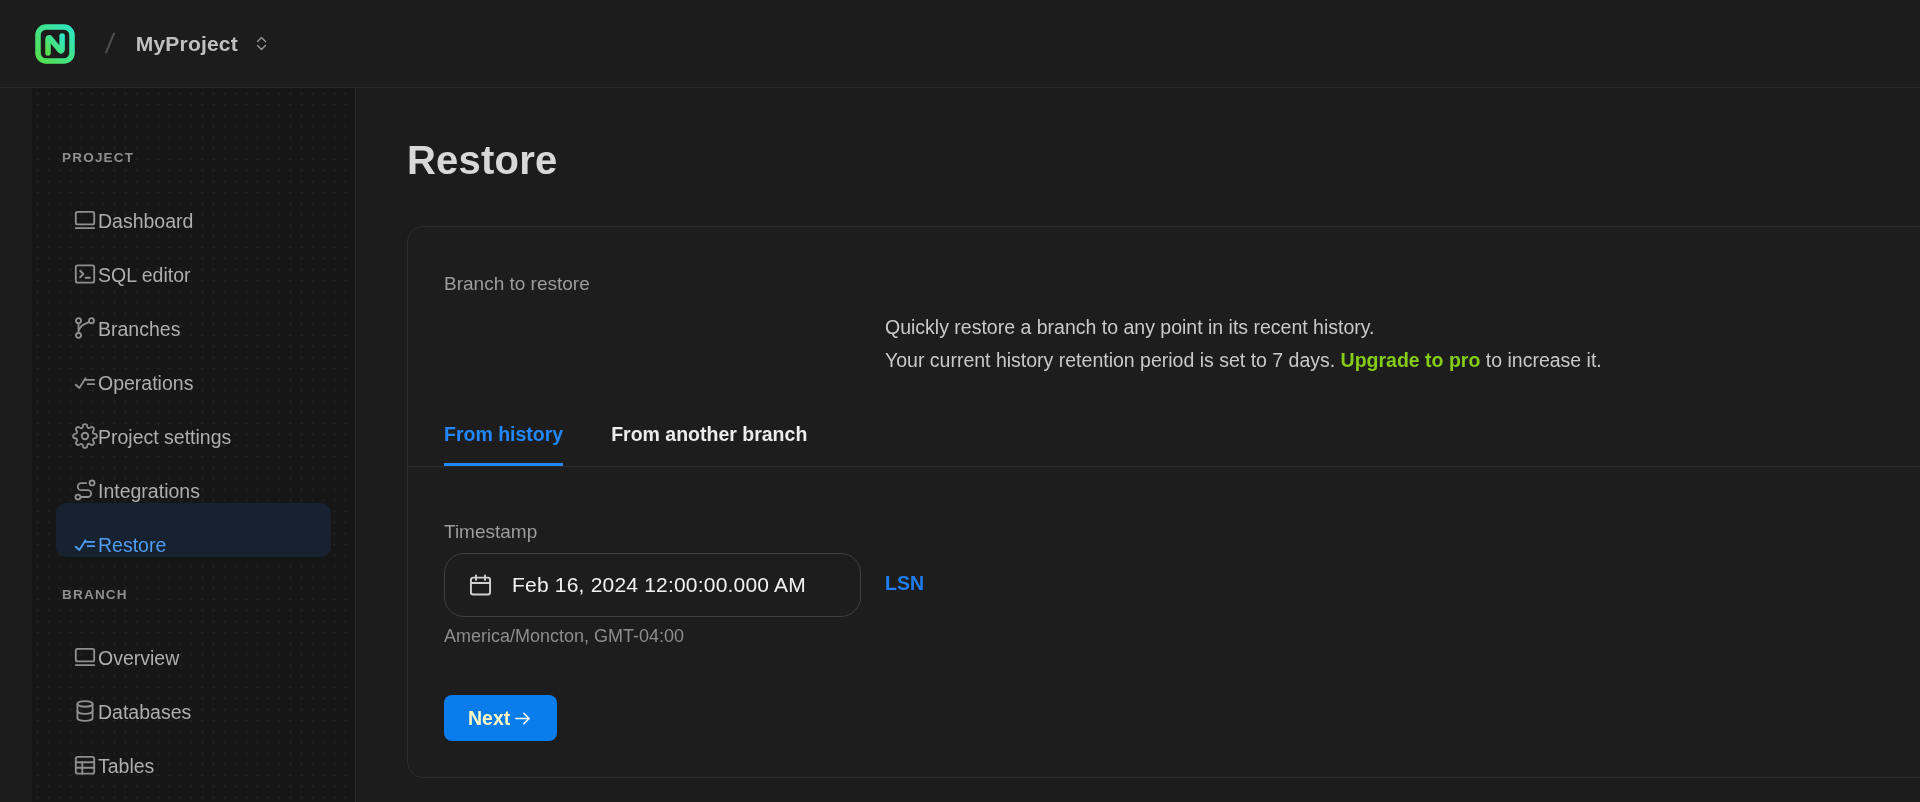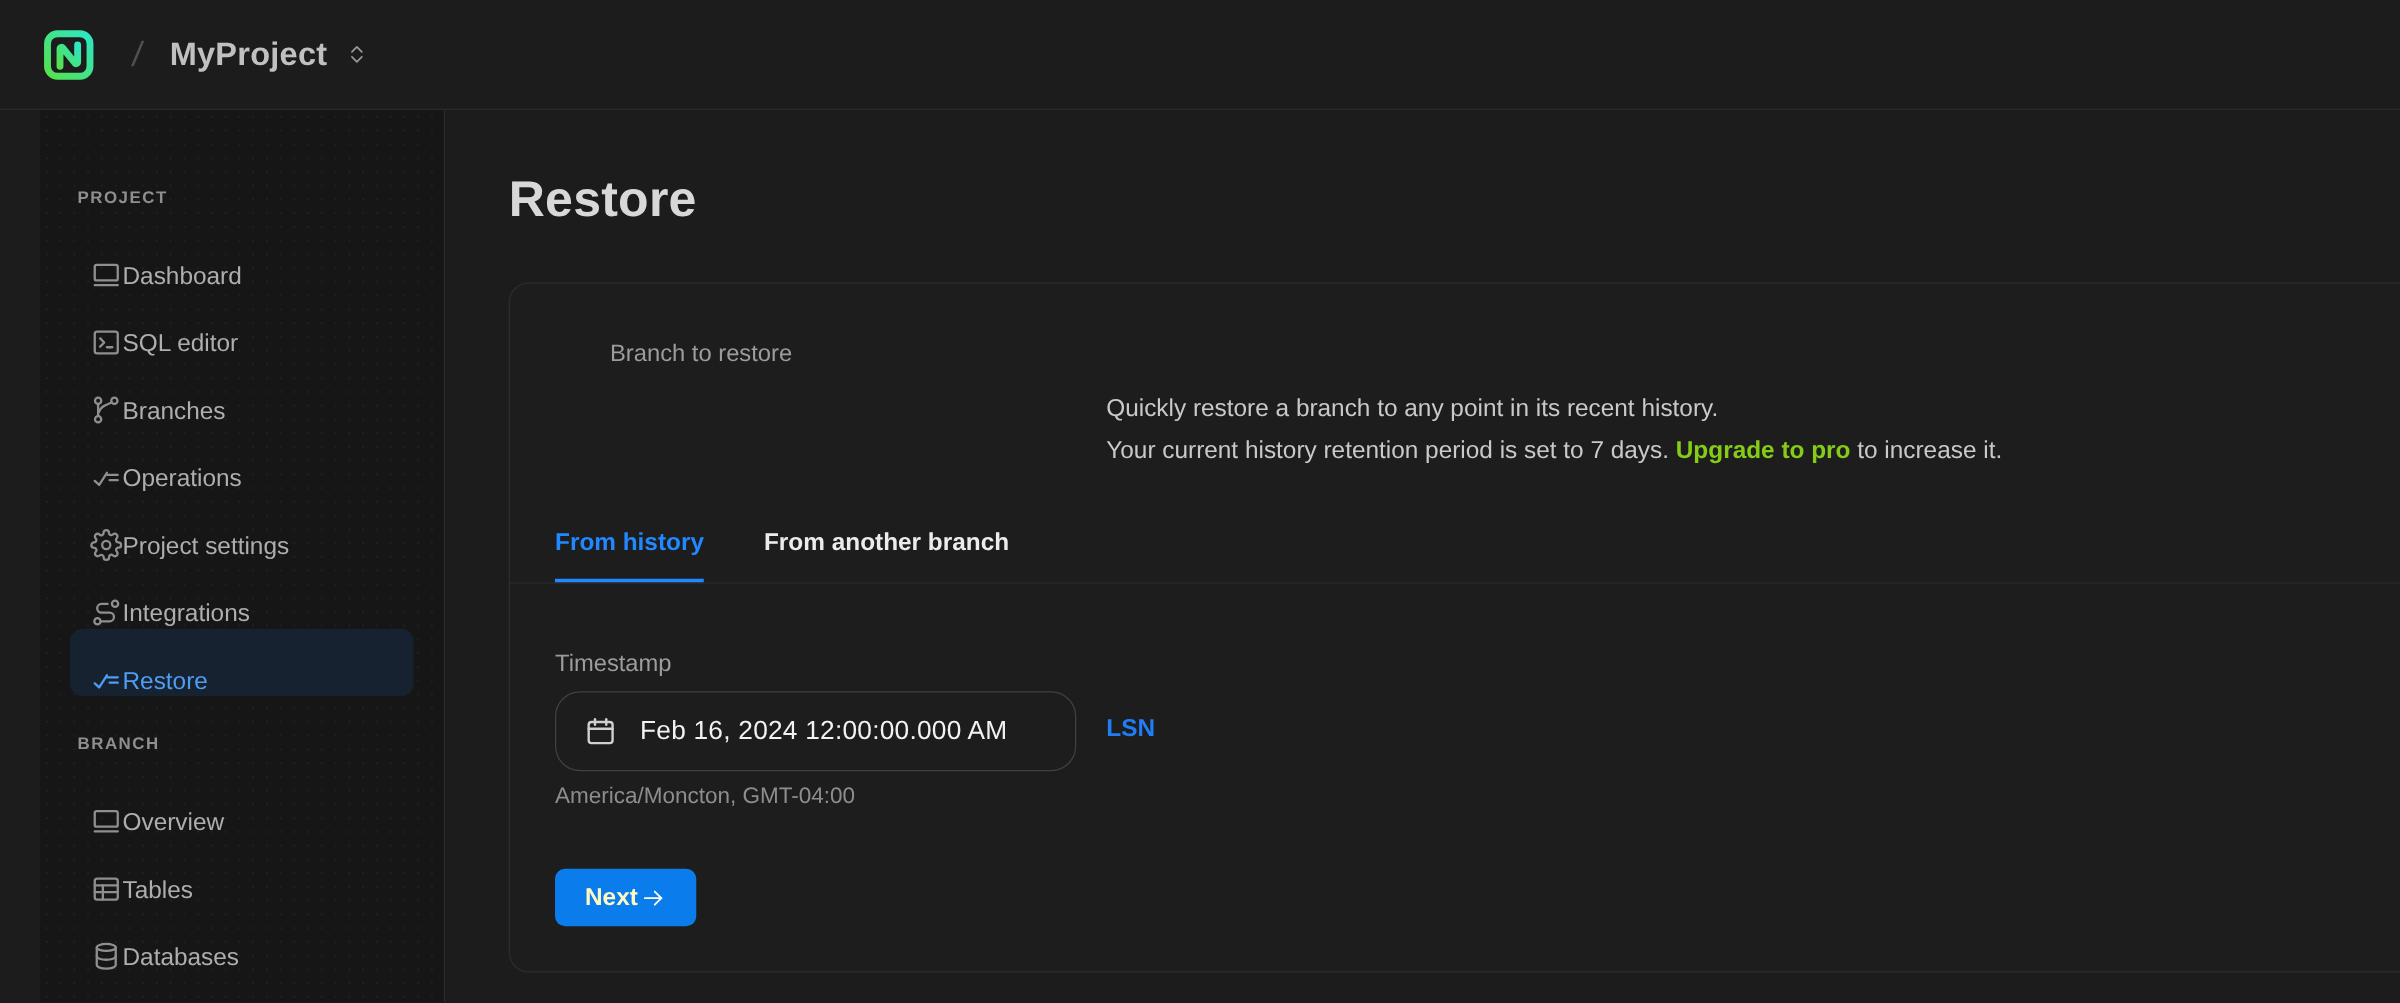--- a/index.html
+++ b/index.html
@@ -13,21 +13,21 @@
   .ic { stroke:currentColor; fill:none; stroke-width:1.7; stroke-linecap:round; stroke-linejoin:round; }
 
   
   .topbar {
     height:88px; flex:0 0 88px; background:#1c1c1c;
     border-bottom:1px solid #2a2a2a;
     display:flex; align-items:center; padding:0 30px;
   }
   .logo { width:50px; height:50px; cursor:pointer; }
   .crumb-slash { color:#4f4f4f; font-size:28px; font-weight:300; margin:0 22px 0 26px; transform:skewX(-8deg); }
-  .project-name { color:#c0c0c0; font-size:26px; font-weight:700; letter-spacing:.2px; }
+  .project-name { color:#c0c0c0; font-size:21px; font-weight:700; letter-spacing:.2px; }
   .project-switcher { margin-left:14px; color:#9a9a9a; cursor:pointer; }
 
   
   .shell { flex:1; display:flex; min-height:0;padding-left:32px; }
 
   
   .sidebar {
     width:324px; flex:0 0 324px; border-right:1px solid #2a2a2a;
     background-color:#161616;
     background-image:radial-gradient(rgba(255,255,255,.045) 1px, transparent 1.1px);
@@ -55,21 +55,21 @@
   .page-title {
     position:absolute; left:51px; top:50px;
     font-size:40px; font-weight:700; color:#d8d8d8; letter-spacing:.2px;
   }
   .card {
     position:absolute; left:51px; top:138px; right:-30px; height:552px;
     border:1px solid #2d2d2d; border-radius:16px; background:#1d1d1d;
   }
 
   .field-label { position:absolute; left:36px; font-size:19px; color:#9c9c9c; }
-  .lbl-branch { top:46px;margin-left:44px; }
+  .lbl-branch { top:46px; }
   .lbl-timestamp { top:294px; }
 
   .select-box {
     position:absolute; left:36px; top:82px; width:417px; height:64px;
     border:1px solid #414141; border-radius:10px; background:transparent;
     display:flex; align-items:center; padding:0 22px 0 26px; cursor:pointer;
   }
   .select-box .value { color:#f0f0f0; font-size:20px; font-weight:600; flex:1; }
   .select-box .chev { color:#a3a3a3; }
 
@@ -221,37 +221,37 @@
             <svg class="ic" width="26" height="26" viewBox="0 0 24 24">
               <rect x="3.5" y="4.5" width="17" height="11.5" rx="1.5"></rect>
                 <path d="M3.5 19.5 h17"></path>
             </svg>
           </span>
           <span class="lbl">Overview</span>
         </li>
         <li class="side-item">
           <span class="icon">
             <svg class="ic" width="26" height="26" viewBox="0 0 24 24">
+              <ellipse cx="12" cy="5.5" rx="7" ry="2.6"></ellipse>
+              <path d="M5 5.5 v13 c0 1.45 3.1 2.6 7 2.6 s7-1.15 7-2.6 v-13"></path>
+              <path d="M5 12 c0 1.45 3.1 2.6 7 2.6 s7-1.15 7-2.6"></path>
+            </svg>
+          </span>
+          <span class="lbl">Databases</span>
+        </li>
+        <li class="side-item">
+          <span class="icon">
+            <svg class="ic" width="26" height="26" viewBox="0 0 24 24">
               <rect x="3.5" y="4.5" width="17" height="15.5" rx="1.8"></rect>
               <path d="M3.5 9.5 h17"></path>
                 <path d="M3.5 14.5 h17"></path>
                 <path d="M9.5 9.5 v10.5"></path>
             </svg>
           </span>
           <span class="lbl">Tables</span>
-        </li>
-        <li class="side-item">
-          <span class="icon">
-            <svg class="ic" width="26" height="26" viewBox="0 0 24 24">
-              <ellipse cx="12" cy="5.5" rx="7" ry="2.6"></ellipse>
-              <path d="M5 5.5 v13 c0 1.45 3.1 2.6 7 2.6 s7-1.15 7-2.6 v-13"></path>
-              <path d="M5 12 c0 1.45 3.1 2.6 7 2.6 s7-1.15 7-2.6"></path>
-            </svg>
-          </span>
-          <span class="lbl">Databases</span>
         </li>
         <li class="side-item">
           <span class="icon">
             <svg class="ic" width="26" height="26" viewBox="0 0 24 24">
               <circle cx="12" cy="8" r="4"></circle>
                 <path d="M5 20 c0-3.5 3-5.5 7-5.5 s7 2 7 5.5"></path>
             </svg>
           </span>
         </li>
       </ul>

